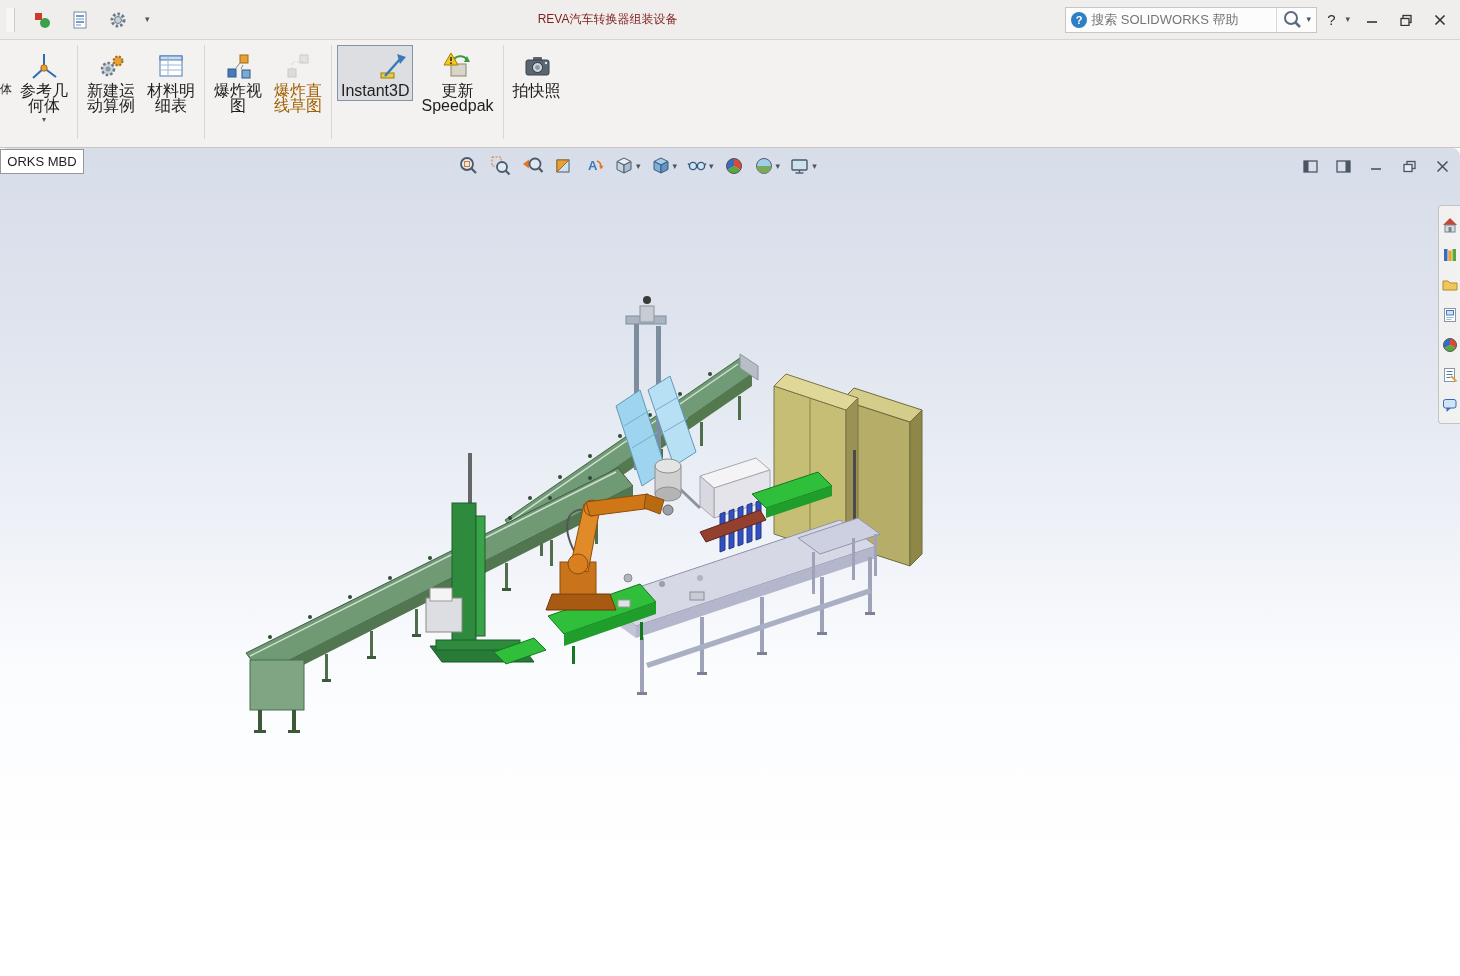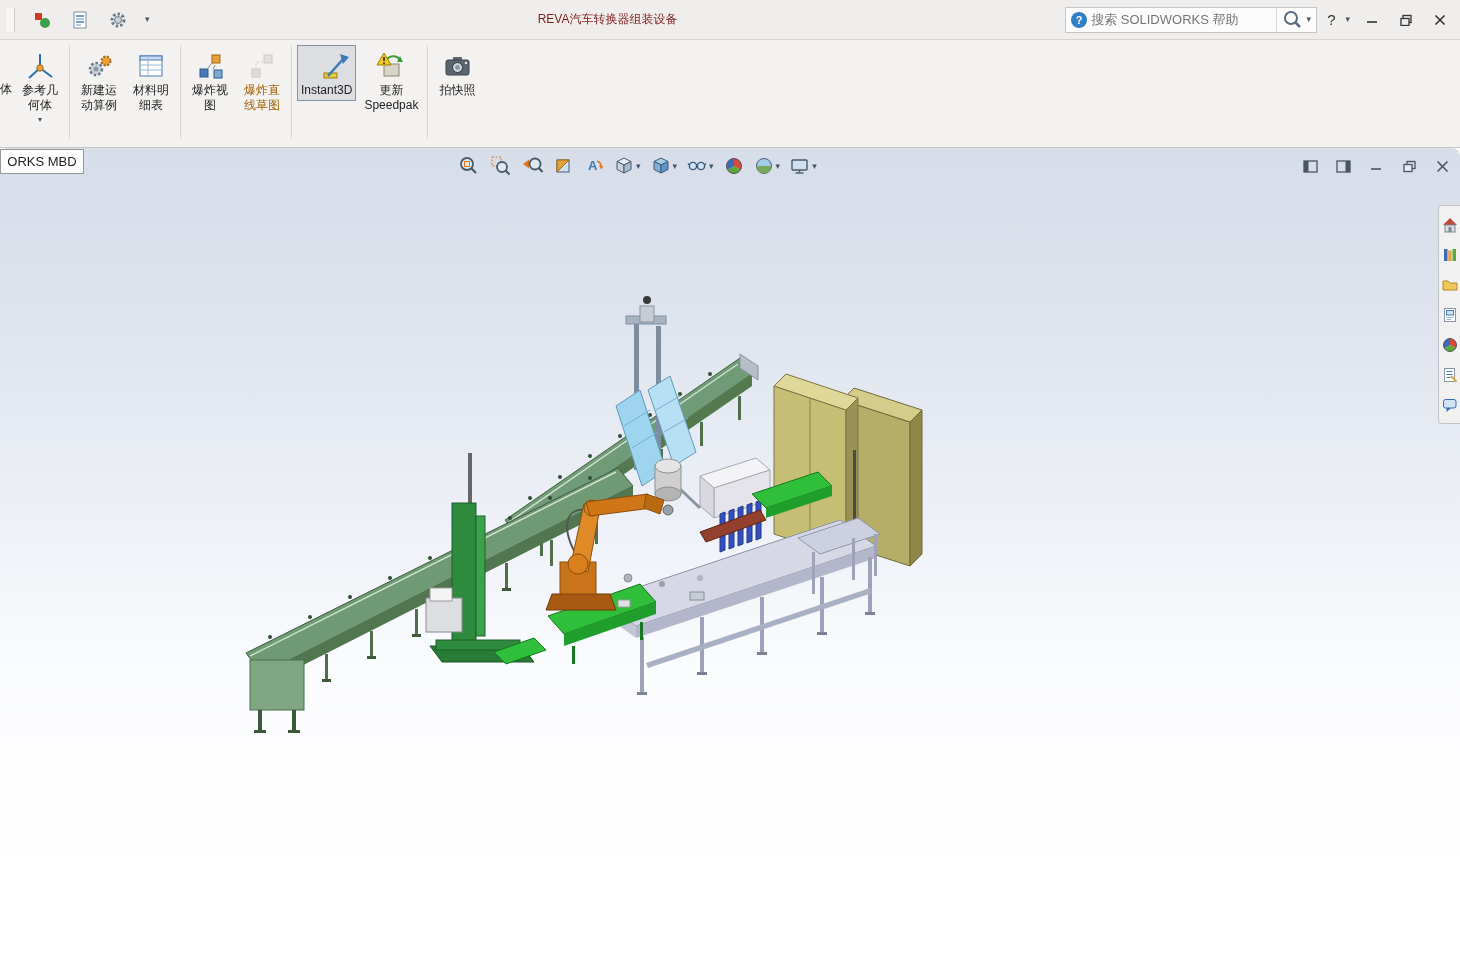--- a/index.html
+++ b/index.html
@@ -26,21 +26,21 @@
   .wbtn { width:24px; height:22px; display:flex; align-items:center; justify-content:center; }
 
   
   .ribbon { position:absolute; top:40px; left:0; width:1460px; height:108px;
     background:#f4f2f0; border-bottom:1px solid #c9c6c2; display:flex; align-items:flex-start; padding-top:5px; }
   .rclip { width:14px; height:94px; overflow:hidden; display:flex; flex-direction:column;
     align-items:flex-start; padding-top:36px; font-size:12px; color:#1e1e1e; flex:none; }
   .rbtn { min-width:48px; padding:3px 3px 2px 3px; margin:0 2px; display:flex; flex-direction:column;
     align-items:center; border:1px solid transparent; flex:none; }
   .rbtn .ricon { width:32px; height:34px; display:flex; align-items:center; justify-content:center; }
-  .rlabel { font-size:12px; line-height:15px; color:#1e1e1e; white-space:nowrap; text-align:center; }
+  .rlabel { font-size:16px; line-height:15px; color:#1e1e1e; white-space:nowrap; text-align:center; }
   .rcaret { font-size:8px; color:#4a5564; margin-top:2px; height:10px; }
   .rbtn.active { background:#dcdee2; border:1px solid #8494a8;align-items:flex-end; }
   .rbtn.disabled .rlabel { color:#a16207; }
   .rbtn.disabled .ricon { opacity:.45; }
   .rsep { width:1px; height:94px; background:#dad6d2; margin:0 3px; flex:none; }
 
   
   .viewport { position:absolute; top:148px; left:0; width:1460px; height:728px;
     background:linear-gradient(180deg,#d7dde9 0%,#dfe4ee 25%,#eef1f7 52%,#fbfcfe 72%,#ffffff 100%);border-radius:8px; }
   .model-svg { position:absolute; top:0; left:0; }

